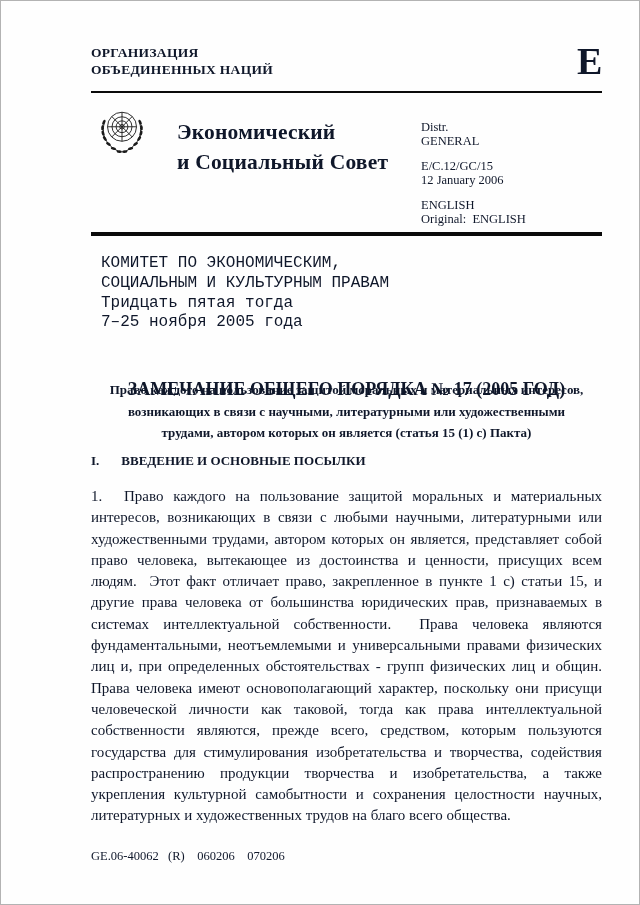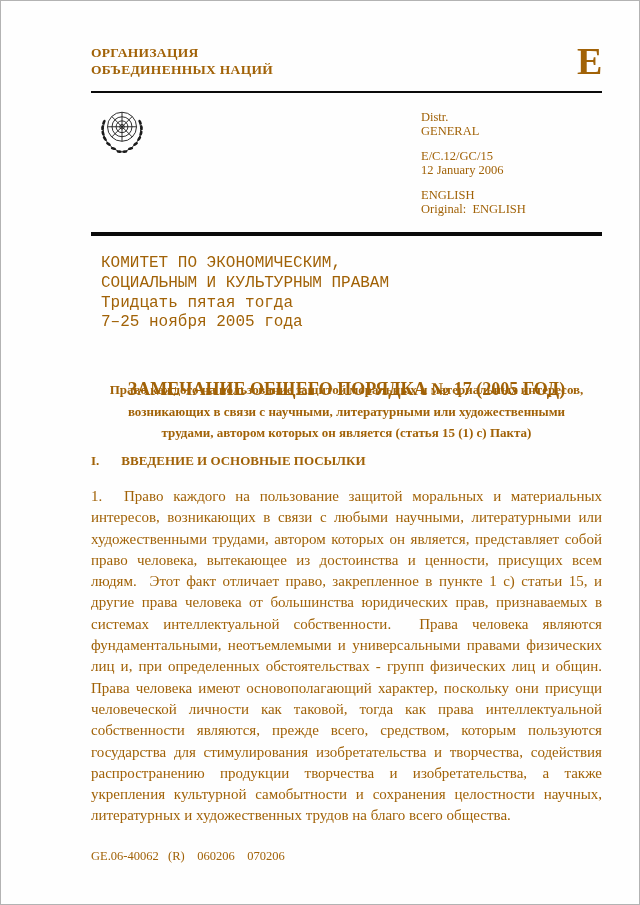--- a/index.html
+++ b/index.html
@@ -3,31 +3,31 @@
 <meta charset="utf-8">
 <style>
   *{box-sizing:border-box;}
   html,body{margin:0;padding:0;background:#9c9c9c;}
   .page{
     position:relative;
     width:640px;height:905px;
     background:#fefefe;
     border:1px solid #b3b3b3;
     font-family:"Liberation Serif","DejaVu Serif",serif;
-    color:#a16207;
+    color:#0f172a;
     overflow:hidden;
     margin:0 auto;
   }
   .abs{position:absolute;}
   .org-name{left:90px;top:44px;font-size:13.5px;font-weight:bold;line-height:16.5px;letter-spacing:.3px;}
   .series-letter{left:576px;top:38px;font-size:38px;font-weight:bold;}
   .rule-thin{left:90px;top:90px;width:511px;height:2px;background:#0a0a0a;}
   .emblem{left:92px;top:100px;width:58px;height:66px;}
   .council{left:176px;top:116px;font-size:21.5px;font-weight:bold;line-height:30px;letter-spacing:.2px;}
-  .info{left:420px;top:110px;font-size:12.5px;line-height:13.5px;}
+  .info{left:420px;top:120px;font-size:12.5px;line-height:13.5px;}
   .info div{white-space:pre;}
   .info .spacer{height:12px;}
   .rule-thick{left:90px;top:231px;width:511px;height:4px;background:#0a0a0a;}
   .session-block{left:100px;top:253px;font-size:16px;line-height:19.8px;font-family:Liberation Mono, monospace;}
   .doc-title{left:90px;top:345px;width:511px;text-align:center;font-weight:bold;font-size:18px;margin-top:33px;}
   .doc-subtitle{left:100px;top:378px;width:491px;text-align:center;font-weight:bold;font-size:13px;line-height:21.5px;}
   .section-heading{left:90px;top:452px;width:511px;text-align:left;font-weight:bold;font-size:13px;}
   .section-heading .num{margin-right:22px;}
   .para{left:90px;top:485px;width:511px;font-size:15px;line-height:21.3px;text-align:justify;}
   .para .pnum{display:inline-block;width:33px;}
@@ -76,20 +76,24 @@
         <ellipse cx="53.5" cy="27" rx="1.5" ry="3" transform="rotate(-5 53.5 27)"></ellipse>
         <ellipse cx="53" cy="33" rx="1.5" ry="3" transform="rotate(15 53 33)"></ellipse>
         <ellipse cx="51" cy="39" rx="1.5" ry="3" transform="rotate(35 51 39)"></ellipse>
         <ellipse cx="47" cy="45" rx="1.5" ry="3" transform="rotate(55 47 45)"></ellipse>
         <ellipse cx="41.5" cy="50" rx="1.5" ry="3" transform="rotate(75 41.5 50)"></ellipse>
         <ellipse cx="35" cy="53.5" rx="1.5" ry="3" transform="rotate(88 35 53.5)"></ellipse>
       </g>
     </svg>
   </div>
 
+  <div class="abs council">
+    <div>Экономический</div>
+    <div>и Социальный Совет</div>
+  </div>
 
   <div class="abs info">
     <div>Distr.</div>
     <div>GENERAL</div>
     <div class="spacer"></div>
     <div>E/C.12/GC/15</div>
     <div>12 January 2006</div>
     <div class="spacer"></div>
     <div>ENGLISH</div>
     <div>Original:  ENGLISH</div>

